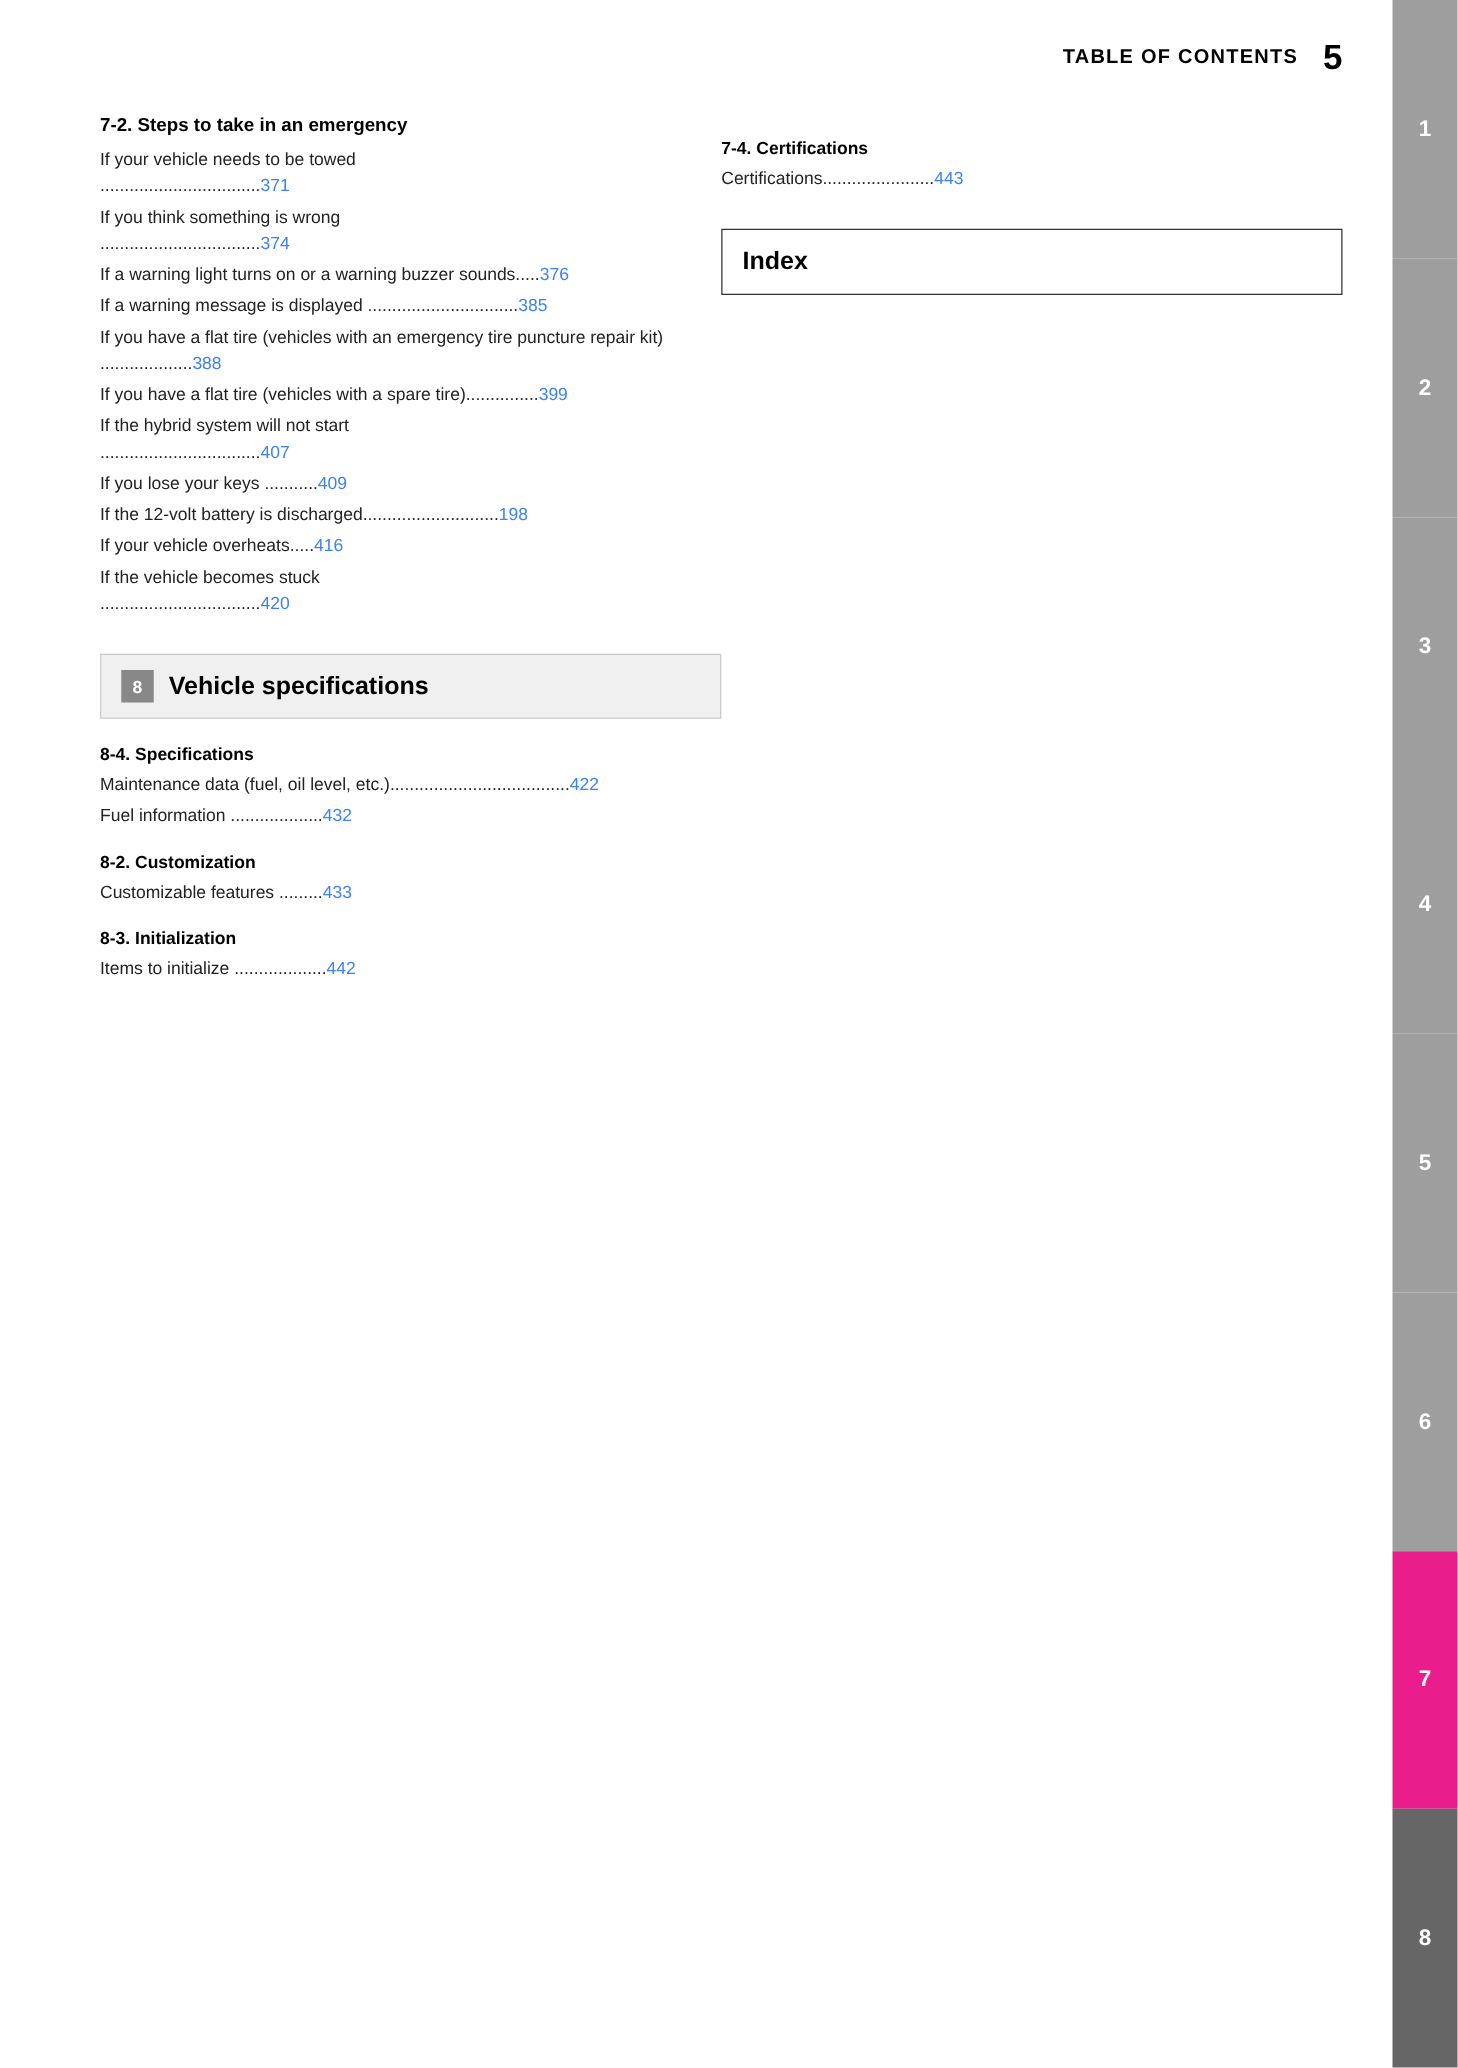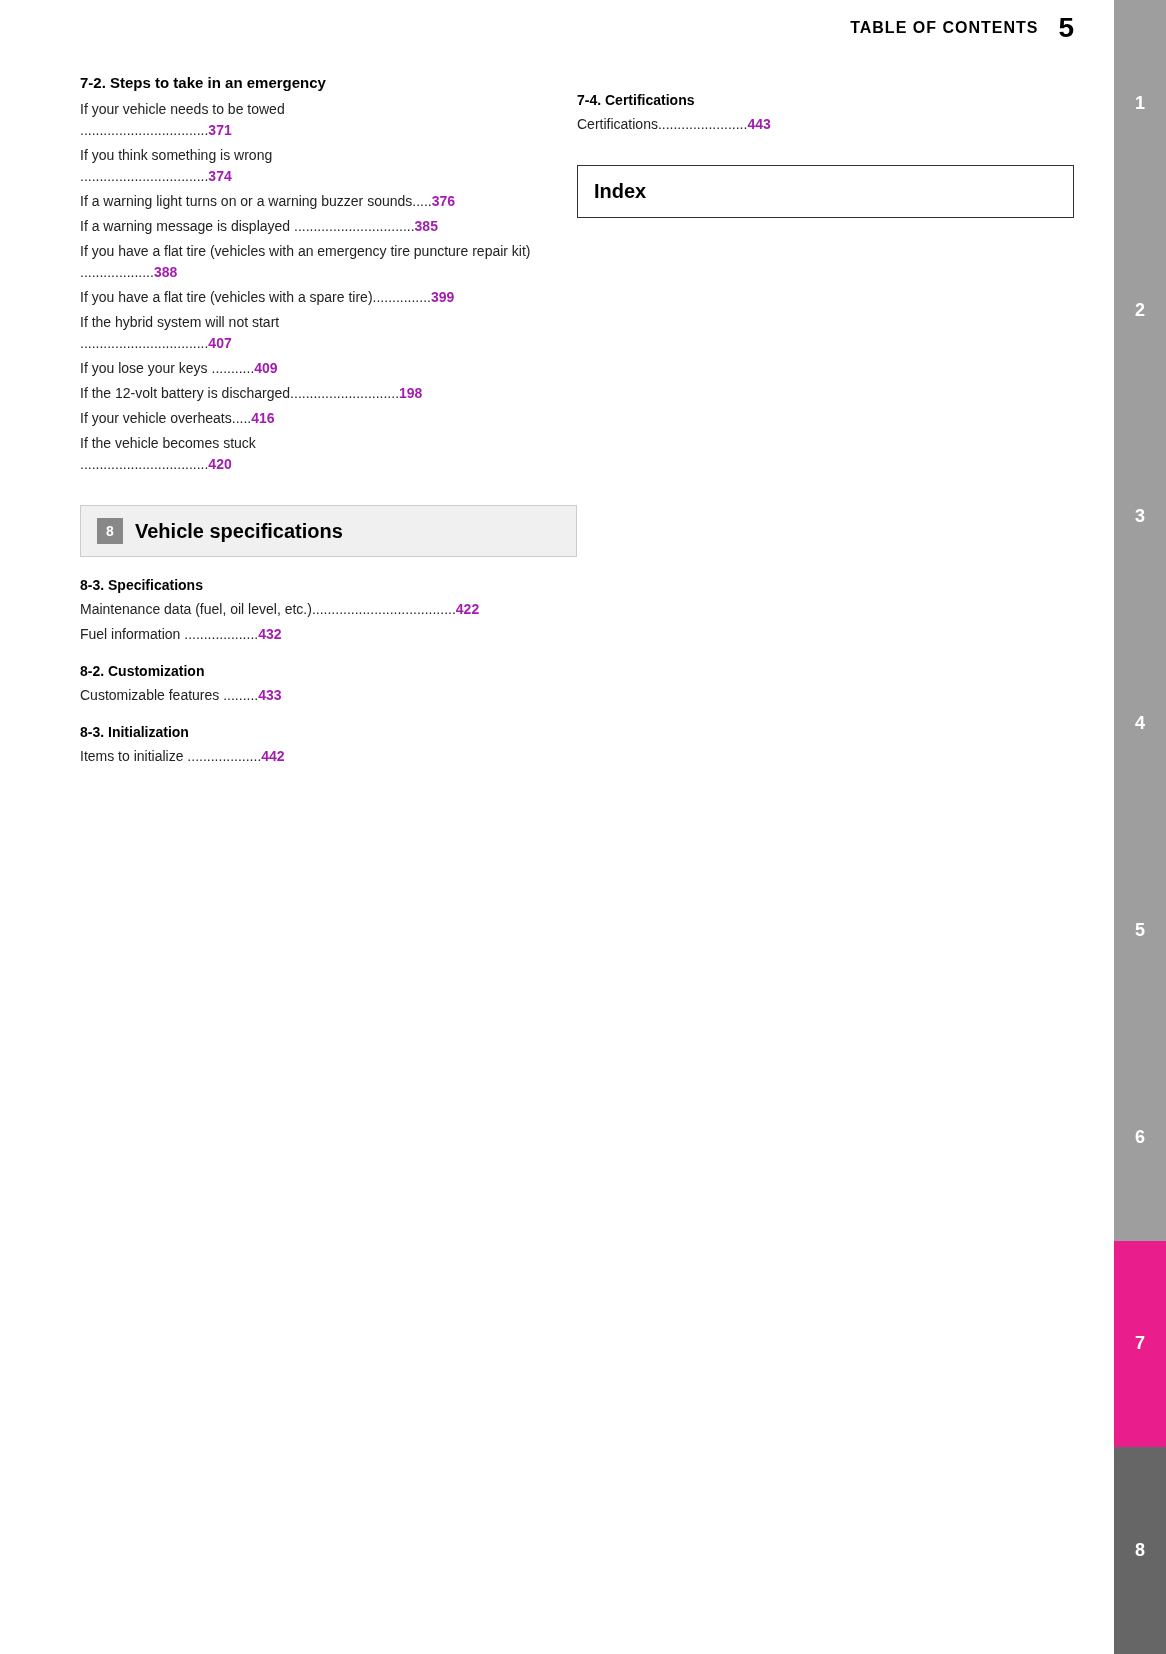--- a/index.html
+++ b/index.html
@@ -55,21 +55,21 @@
       background: #e91e8c;
     }
 
     .side-tab.dark-gray {
       background: #666;
     }
 
     
     .content {
       width: calc(1166px - 52px);
-      padding: 12px 40px 40px 80px;
+      padding: 30px 40px 40px 80px;
       position: relative;
     }
 
     
     .page-header {
       display: flex;
       justify-content: flex-end;
       align-items: center;
       margin-bottom: 30px;
       border-bottom: none;
@@ -111,22 +111,22 @@
 
     
     .toc-entry {
       font-size: 14px;
       line-height: 1.5;
       color: #222;
       margin-bottom: 4px;
     }
 
     .toc-entry .page-ref {
-      color: #a21caf;
-      font-weight: bold;
+      color: #3b82f6;
+      font-weight: normal;
     }
 
     
     .chapter-box {
       background: #f0f0f0;
       border: 1px solid #ccc;
       padding: 12px 16px;
       margin-top: 30px;
       margin-bottom: 20px;
       display: flex;
@@ -275,21 +275,21 @@
         </div>
 
         <div class="chapter-box">
           <div class="chapter-number-badge">
             <span>8</span>
           </div>
           <span class="chapter-title">Vehicle specifications</span>
         </div>
 
         <div>
-          <div class="subsection-heading">8-3.  Specifications</div>
+          <div class="subsection-heading">8-4.  Specifications</div>
           <div class="toc-entry">
             <span>Maintenance data (fuel, oil level, etc.).....................................</span><span class="page-ref">422</span>
           </div>
           <div class="toc-entry">
             <span>Fuel information ...................</span><span class="page-ref">432</span>
           </div>
         </div>
 
         <div>
           <div class="subsection-heading">8-2.  Customization</div>

